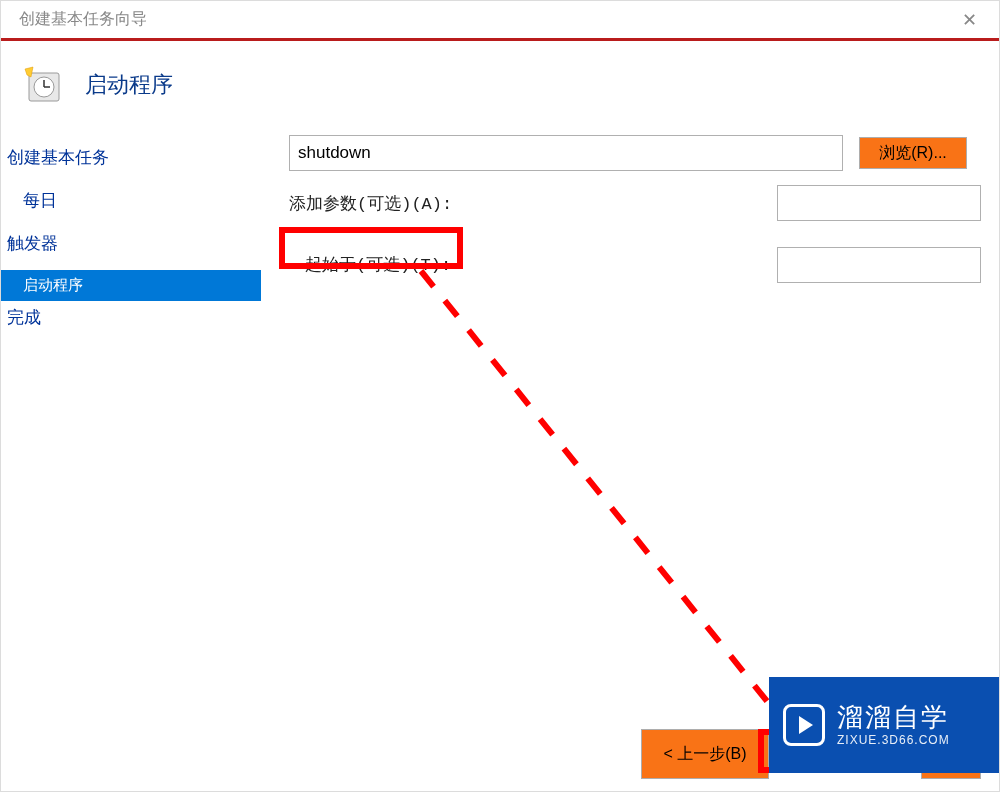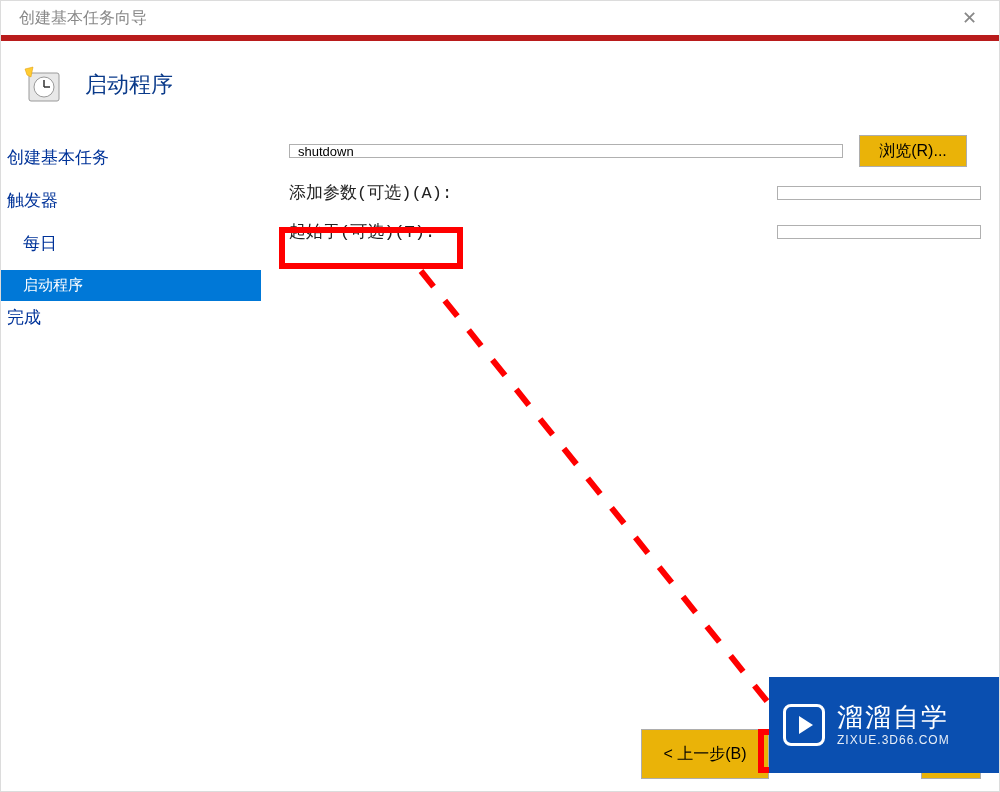--- a/index.html
+++ b/index.html
@@ -24,21 +24,21 @@
       position: relative;
     }
     .titlebar {
       height: 40px;
       display: flex;
       align-items: center;
       justify-content: space-between;
       padding: 0 12px 0 18px;
       color: #888;
       font-size: 16px;
-      border-bottom: 6px solid #b91c1c;
+      border-bottom: 3px solid #b91c1c;
     }
     .titlebar .close {
       font-size: 18px;
       color: #888;
       font-family: Arial, sans-serif;
       cursor: default;
       padding: 4px 10px;
     }
     .header {
       display: flex;
@@ -90,41 +90,41 @@
       padding-right: 18px;
     }
     .form-label {
       color: #222;
       font-size: 17px;
       margin-bottom: 8px;
       margin-top: 6px;
     }
     .input-text {
       border: 1px solid #b0b0b0;
-      height: 14px;
+      height: 36px;
       padding: 2px 8px;
-      font-size: 13px;
+      font-size: 17px;
       font-family: inherit;
       background: #fff;
     }
     .program-input {
       width: 554px;
     }
     .args-input, .startin-input {
       width: 204px;
       margin-left: auto;
     }
     .row-with-button {
       display: flex;
       align-items: center;
       gap: 16px;
     }
     .btn {
       border: 1px solid #adadad;
-      background: #eab308;
+      background: #f97316;
       height: 32px;
       font-size: 16px;
       font-family: inherit;
       padding: 0 18px;
       min-width: 108px;
       cursor: default;
     }
     .inline-row {
       display: flex;
       align-items: center;
@@ -225,41 +225,41 @@
         <line x1="21" y1="22" x2="27" y2="22" stroke="#333" stroke-width="1.5"></line>
         <polygon points="2,4 10,2 8,12 4,10" fill="#ffcc33" stroke="#e09900" stroke-width="0.5"></polygon>
       </svg>
     </div>
     <div class="header-title">启动程序</div>
   </div>
 
   <div class="content">
     <div class="sidebar">
       <span class="link">创建基本任务</span>
+      <span class="link sub">每日</span>
       <span class="link">触发器</span>
-      <span class="link sub">每日</span>
       <span class="selected">启动程序</span>
       <span class="link">完成</span>
     </div>
 
     <div class="main">
       <div class="row-with-button">
         <input class="input-text program-input" type="text" value="shutdown" style="">
         <button class="btn">浏览(R)...</button>
       </div>
 
       <div style="height:14px"></div>
 
       <div class="inline-row">
         <span class="form-label" style="margin:0">添加参数(可选)(A):</span>
         <input class="input-text args-input" type="text" value="" style="">
       </div>
 
       <div class="inline-row">
-        <span class="form-label" style="margin:0">起始于(可选)(T):</span>
+        <span class="form-label" style="margin:16px">起始于(可选)(T):</span>
         <input class="input-text startin-input" type="text" value="" style="">
       </div>
     </div>
   </div>
 
   <div class="footer">
     <button class="btn">&lt;  上一步(B)</button>
     <button class="btn" style="visibility:hidden"></button>
     <button class="btn" style="min-width:60px;text-align:right;padding-right:12px">消</button>
   </div>

